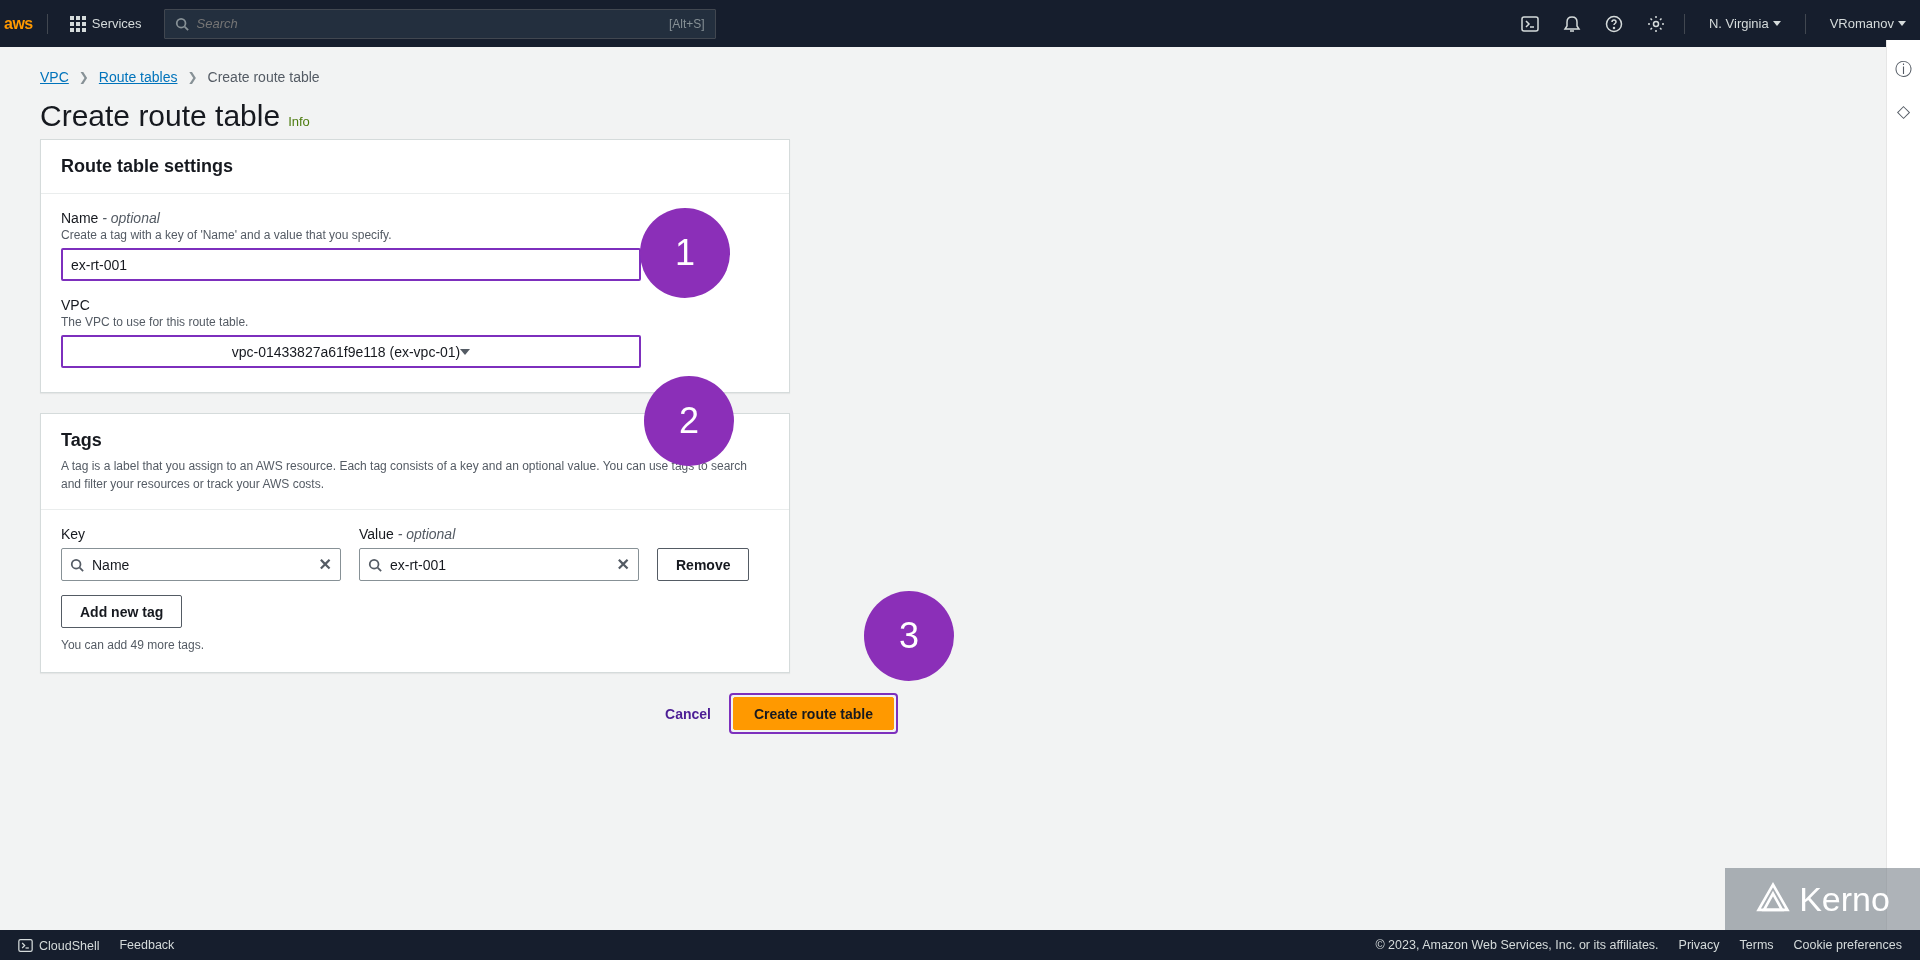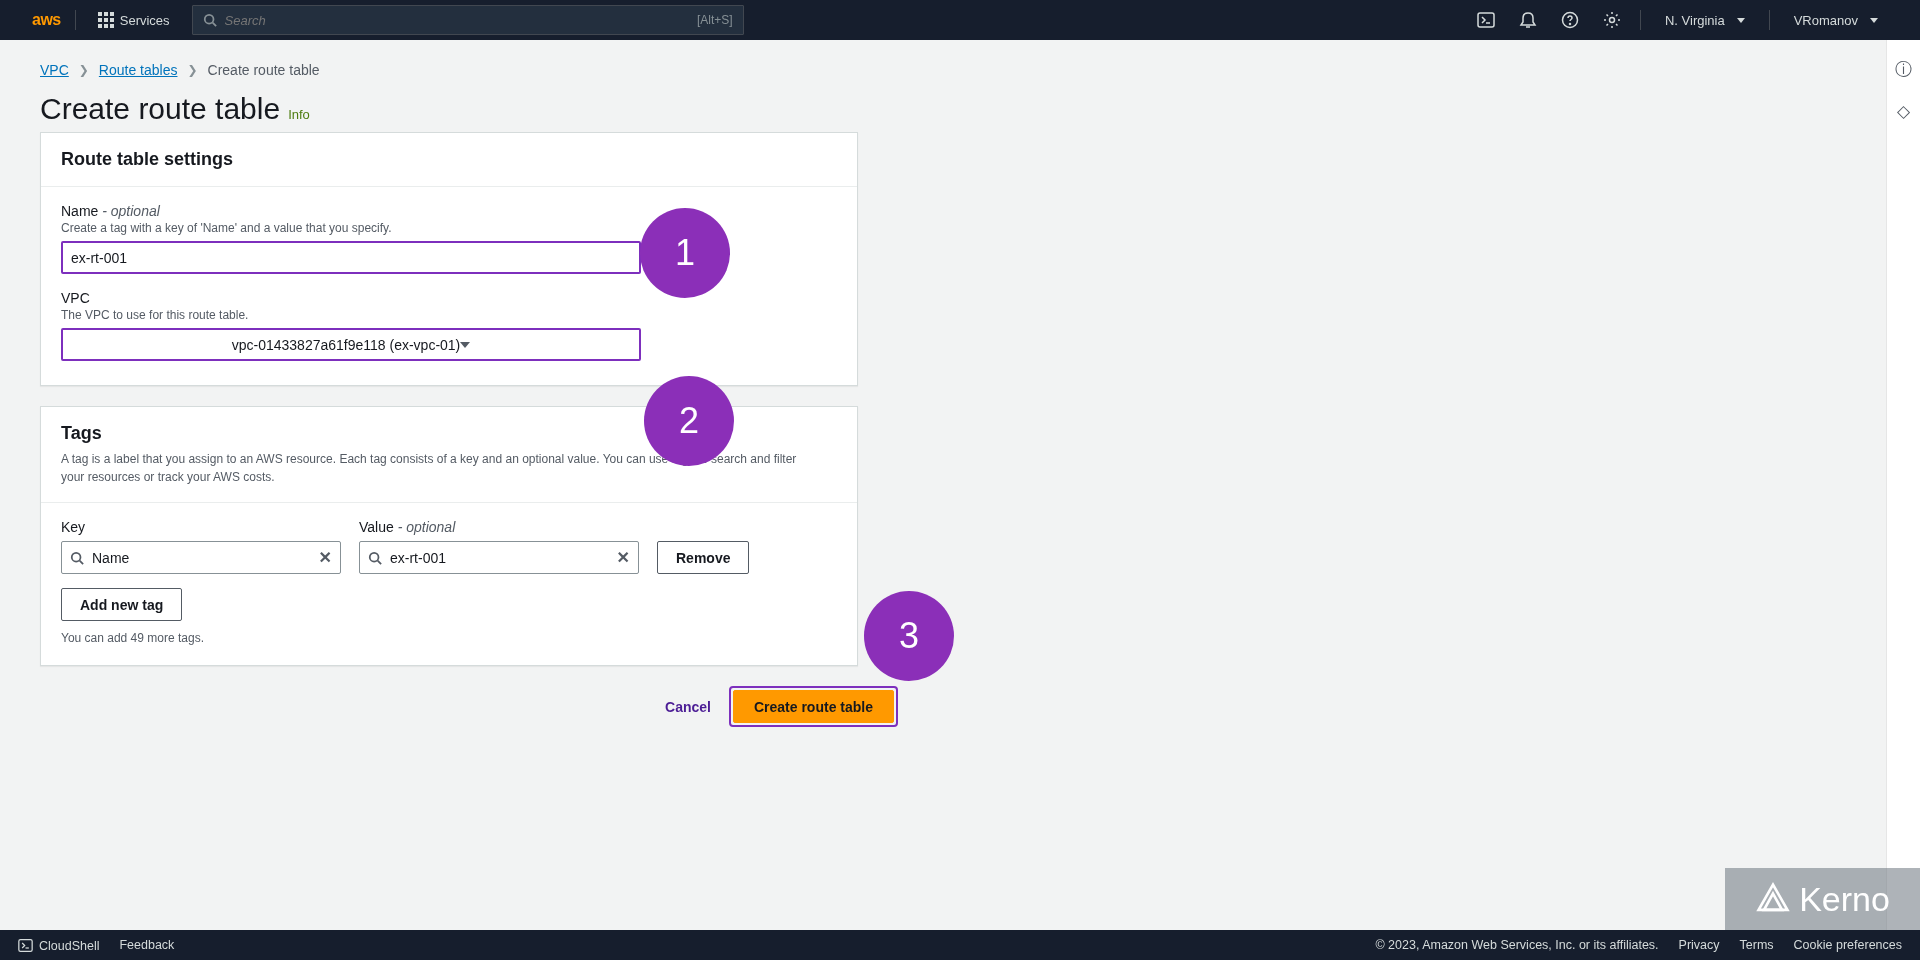--- a/index.html
+++ b/index.html
@@ -1,42 +1,42 @@
 <!DOCTYPE html>
 <html><head>
 <meta charset="utf-8">
 <style>
 * { box-sizing: border-box; margin: 0; padding: 0; }
 body { font-family: "Amazon Ember", "Helvetica Neue", Arial, sans-serif; background: #f2f3f3; color: #16191f; width: 1920px; height: 960px; overflow: hidden; position: relative; }
 
 
-.topnav { background: #161e2d; height: 40px; display: flex; align-items: center; padding: 0 32px; gap: 14px; color: #d5dbdb; font-size: 13px; }
+.topnav { background: #161e2d; height: 47px; display: flex; align-items: center; padding: 0 4px; gap: 14px; color: #d5dbdb; font-size: 13px; }
 .aws-logo { color: #f90; font-weight: 700; font-size: 16px; letter-spacing: -0.5px; display:flex; align-items:center; gap:3px;}
 .nav-sep { width:1px; height:20px; background:#414750; }
 .services-btn { display:flex; align-items:center; gap:6px; cursor:pointer; padding:4px 8px; }
 .grid-icon { display:grid; grid-template-columns:repeat(3,4px); grid-template-rows:repeat(3,4px); gap:2px; }
 .grid-icon span { background:#d5dbdb; width:4px; height:4px; }
 .search-wrap { flex:0 0 552px; background:#232f3e; border:1px solid #414750; border-radius:1px; height:30px; display:flex; align-items:center; padding:0 10px; gap:8px; color:#879196;}
 .search-wrap input { flex:1; background:transparent; border:none; outline:none; color:#d5dbdb; font-style:italic; font-size:13px;}
 .search-wrap .hint { font-size:12px; color:#879196; }
 .nav-spacer { flex:1; }
 .nav-icon { width:28px; display:flex; justify-content:center; cursor:pointer; font-size:16px; }
-.nav-text { padding:0 10px; cursor:pointer; display:flex; align-items:center; gap:12px; }
+.nav-text { padding:0 10px; cursor:pointer; display:flex; align-items:center; gap:4px; }
 .caret { width:0; height:0; border-left:4px solid transparent; border-right:4px solid transparent; border-top:5px solid #d5dbdb; }
 
 
 .main { padding: 22px 40px 0 40px; position:relative; }
 .breadcrumb { font-size:14px; color:#545b64; display:flex; align-items:center; gap:10px; margin-bottom:14px;}
 .breadcrumb a { color:#0073bb; text-decoration:underline; cursor:pointer; }
 .bc-sep { color:#879196; font-size:12px; }
 h1 { font-size:30px; font-weight:400; color:#16191f; display:inline-block; margin-bottom:6px;}
 .info-link { color:#4d7c0f; font-size:13px; font-weight:400; margin-left:8px; cursor:pointer; }
 .subtitle { font-size:14px; color:#545b64; max-width:780px; line-height:1.5; margin-bottom:20px;}
 
-.panel { background:#fff; border:1px solid #d5dbdb; box-shadow:0 1px 1px rgba(0,0,0,.05); width:818px; margin-bottom:20px; }
+.panel { background:#fff; border:1px solid #d5dbdb; box-shadow:0 1px 1px rgba(0,0,0,.05); width:750px; margin-bottom:20px; }
 .panel-header { padding:16px 20px; border-bottom:1px solid #eaeded; }
 .panel-header h2 { font-size:18px; font-weight:700; color:#16191f; }
 .panel-header .tag-desc { font-size:12px; color:#545b64; margin-top:6px; line-height:1.5; max-width:760px;}
 .panel-body { padding:16px 20px 20px; }
 
 .field { margin-bottom:16px; }
 .field-label { font-size:14px; color:#16191f; }
 .field-label .opt { font-style:italic; color:#545b64; }
 .field-help { font-size:12px; color:#545b64; margin-top:2px; margin-bottom:6px;}
 .input-hl { border:2px solid #7d2fbd; border-radius:2px; height:33px; display:flex; align-items:center; padding:0 8px; font-size:14px; width:580px; background:#fff; position:relative;}

